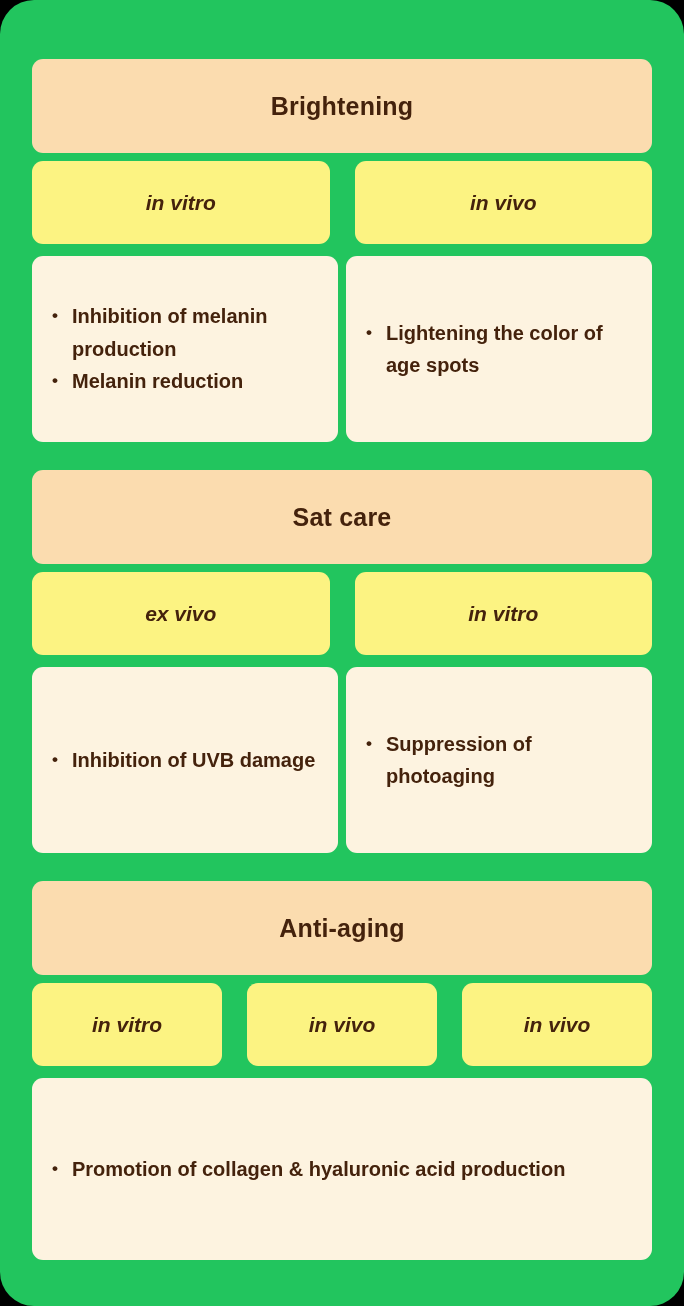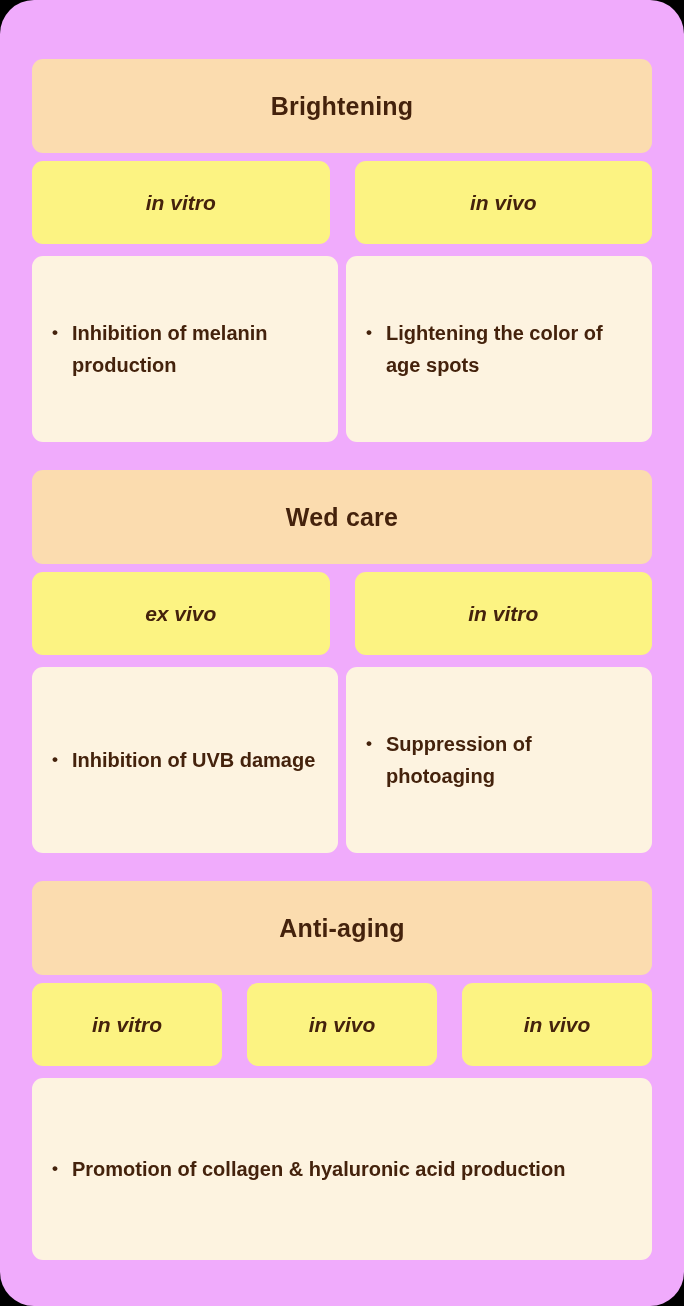--- a/index.html
+++ b/index.html
@@ -9,21 +9,21 @@
   }
   body {
     width: 684px;
     height: 1306px;
     overflow: hidden;
   }
   .page {
     position: relative;
     width: 684px;
     height: 1306px;
-    background: #f0abfc;
+    background: #22c55e;
     border-radius: 34px;
     overflow: hidden;
     box-sizing: border-box;
     padding: 59px 32px 62px 32px;
     font-family: "Liberation Sans", sans-serif;
     -webkit-font-smoothing: antialiased;
   }
 
   .section {
     margin-bottom: 28px;
@@ -127,32 +127,33 @@
   <div class="section sec-brightening">
     <div class="section-header">Brightening</div>
     <div class="method-row">
       <div class="method-cell">in vitro</div>
       <div class="method-cell">in vivo</div>
     </div>
     <div class="content-row">
       <div class="content-cell">
         <ul class="bullet-list">
           <li class="bullet-item">Inhibition of melanin production</li>
+          <li class="bullet-item">Melanin reduction</li>
         </ul>
       </div>
       <div class="content-cell">
         <ul class="bullet-list">
           <li class="bullet-item">Lightening the color of age spots</li>
         </ul>
       </div>
     </div>
   </div>
 
   <div class="section sec-suncare">
-    <div class="section-header">Wed care</div>
+    <div class="section-header">Sat care</div>
     <div class="method-row">
       <div class="method-cell">ex vivo</div>
       <div class="method-cell">in vitro</div>
     </div>
     <div class="content-row">
       <div class="content-cell">
         <ul class="bullet-list">
           <li class="bullet-item">Inhibition of UVB damage</li>
         </ul>
       </div>

